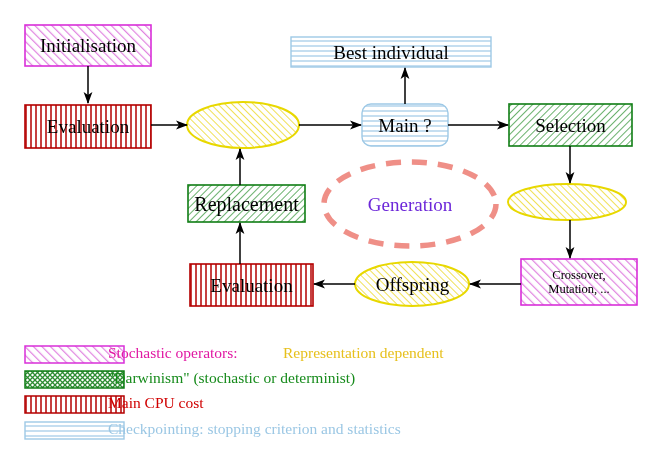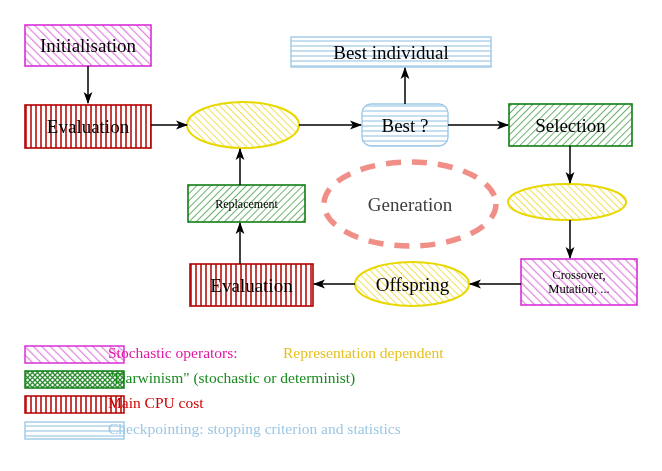--- a/index.html
+++ b/index.html
@@ -21,21 +21,21 @@
     justify-content:center;
     text-align:center;
     line-height:1.0;
     white-space:nowrap;
     pointer-events:none;
     font-family:"Liberation Serif", serif;
   }
   .node-label.two-line{flex-direction:column;line-height:1.12;}
 
   .lbl-big{font-size:19px;}
-  .lbl-mid{font-size:12px;}
+  .lbl-mid{font-size:20px;}
   .lbl-small{font-size:12.5px;}
 
   
   .legend{position:absolute;left:0;top:0;width:662px;height:471px;}
   .legend-row{position:absolute;height:20px;}
   .legend-txt{
     position:absolute;left:108px;top:-2px;
     font-size:15.5px;white-space:nowrap;
     font-family:"Liberation Serif", serif;
   }
@@ -132,37 +132,37 @@
     <rect x="25" y="422" width="99" height="17" fill="url(#p-blue)" stroke="#9ec9e6" stroke-width="1.4"></rect>
   </svg>
 
   <div class="node-label lbl-big" style="left:25px;  top:25px;  width:126px; height:41px;">Initialisation</div>
 
   <div class="node-label lbl-big" style="left:25px;  top:105px; width:126px; height:43px;">Evaluation</div>
 
 
   <div class="node-label lbl-big" style="left:291px; top:37px;  width:200px; height:30px;">Best individual</div>
 
-  <div class="node-label lbl-big" style="left:362px; top:104px; width:86px;  height:42px;">Best ?</div>
+  <div class="node-label lbl-big" style="left:362px; top:104px; width:86px;  height:42px;">Main ?</div>
 
   <div class="node-label lbl-big" style="left:509px; top:104px; width:123px; height:42px;">Selection</div>
 
 
   <div class="node-label two-line lbl-small" style="left:521px; top:259px; width:116px; height:46px;">
     <span>Crossover,</span>
     <span>Mutation, ...</span>
   </div>
 
   <div class="node-label lbl-big" style="left:355px; top:262px; width:115px; height:44px;">Offspring</div>
 
   <div class="node-label lbl-big" style="left:190px; top:264px; width:123px; height:42px;">Evaluation</div>
 
   <div class="node-label lbl-mid" style="left:188px; top:185px; width:117px; height:37px;">Replacement</div>
 
-  <div class="node-label lbl-big" style="left:324px; top:162px; width:172px; height:84px; color:#404040;">Generation</div>
+  <div class="node-label lbl-big" style="left:324px; top:162px; width:172px; height:84px; color:#6d28d9;">Generation</div>
 
   <div class="legend">
 
     <div class="legend-row" style="left:0; top:346px;">
       <span class="legend-txt t-magenta">Stochastic operators:</span>
       <span class="legend-txt t-gold" style="left:283px;">Representation dependent</span>
     </div>
 
     <div class="legend-row" style="left:0; top:371px;">
       <span class="legend-txt t-green">"Darwinism" (stochastic or determinist)</span>

